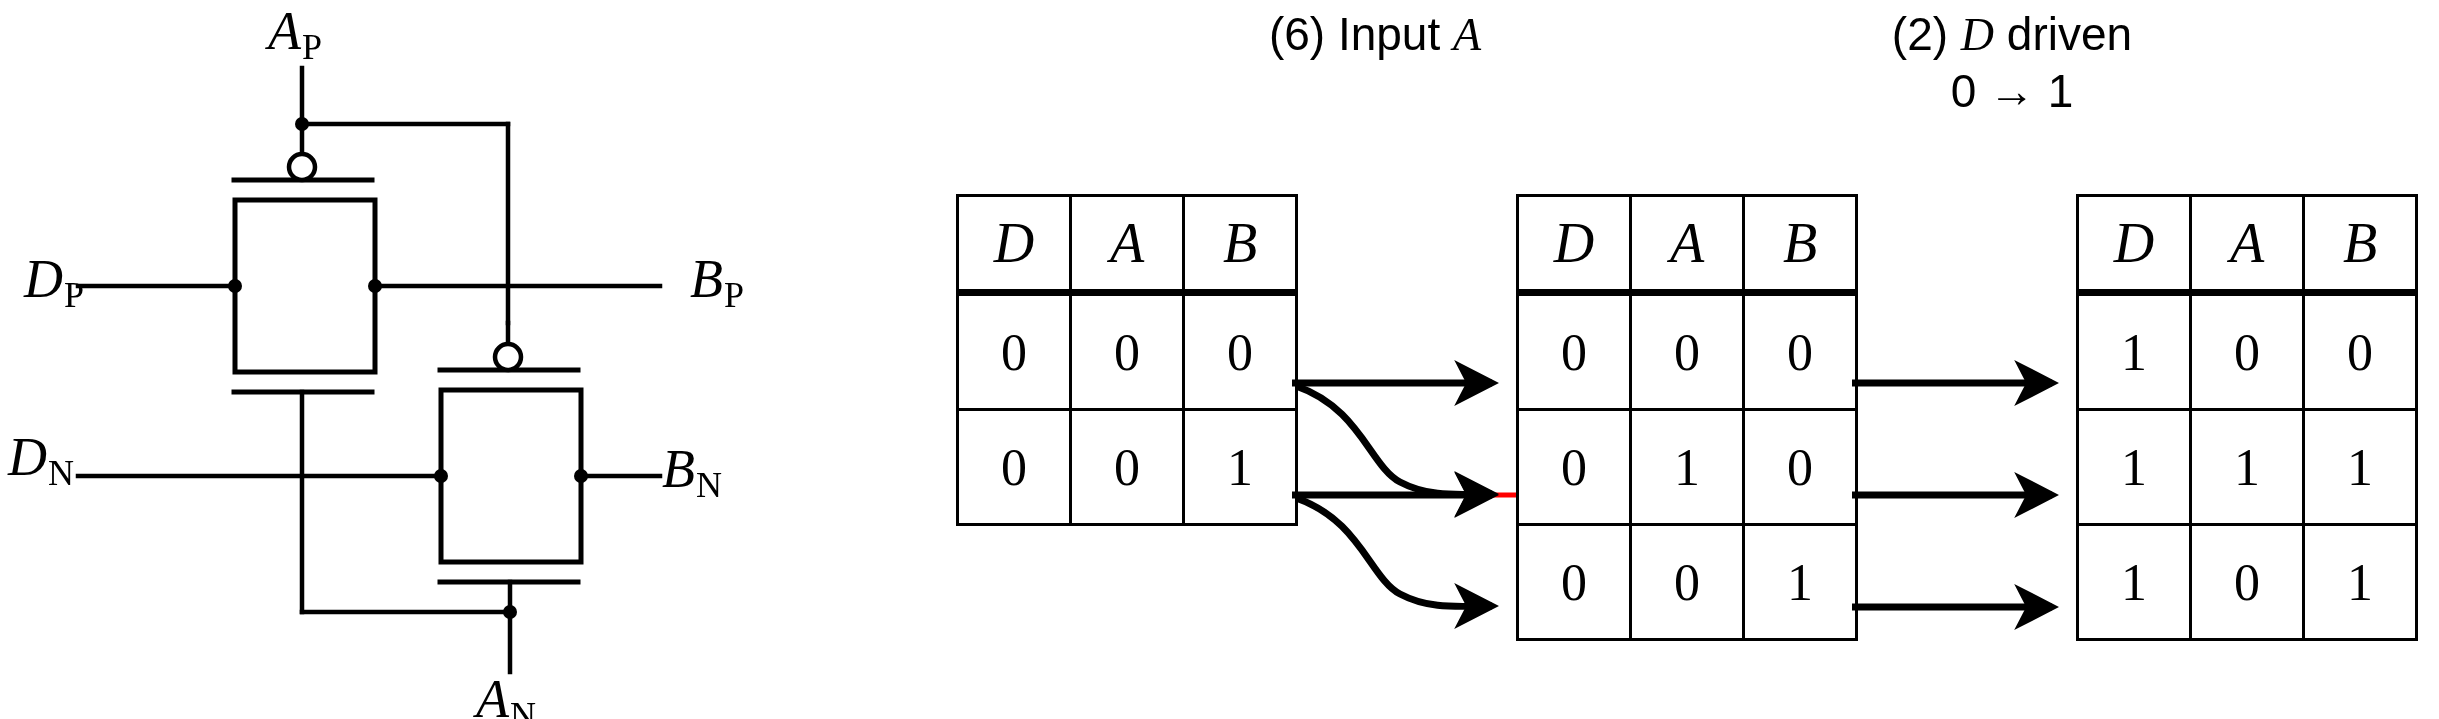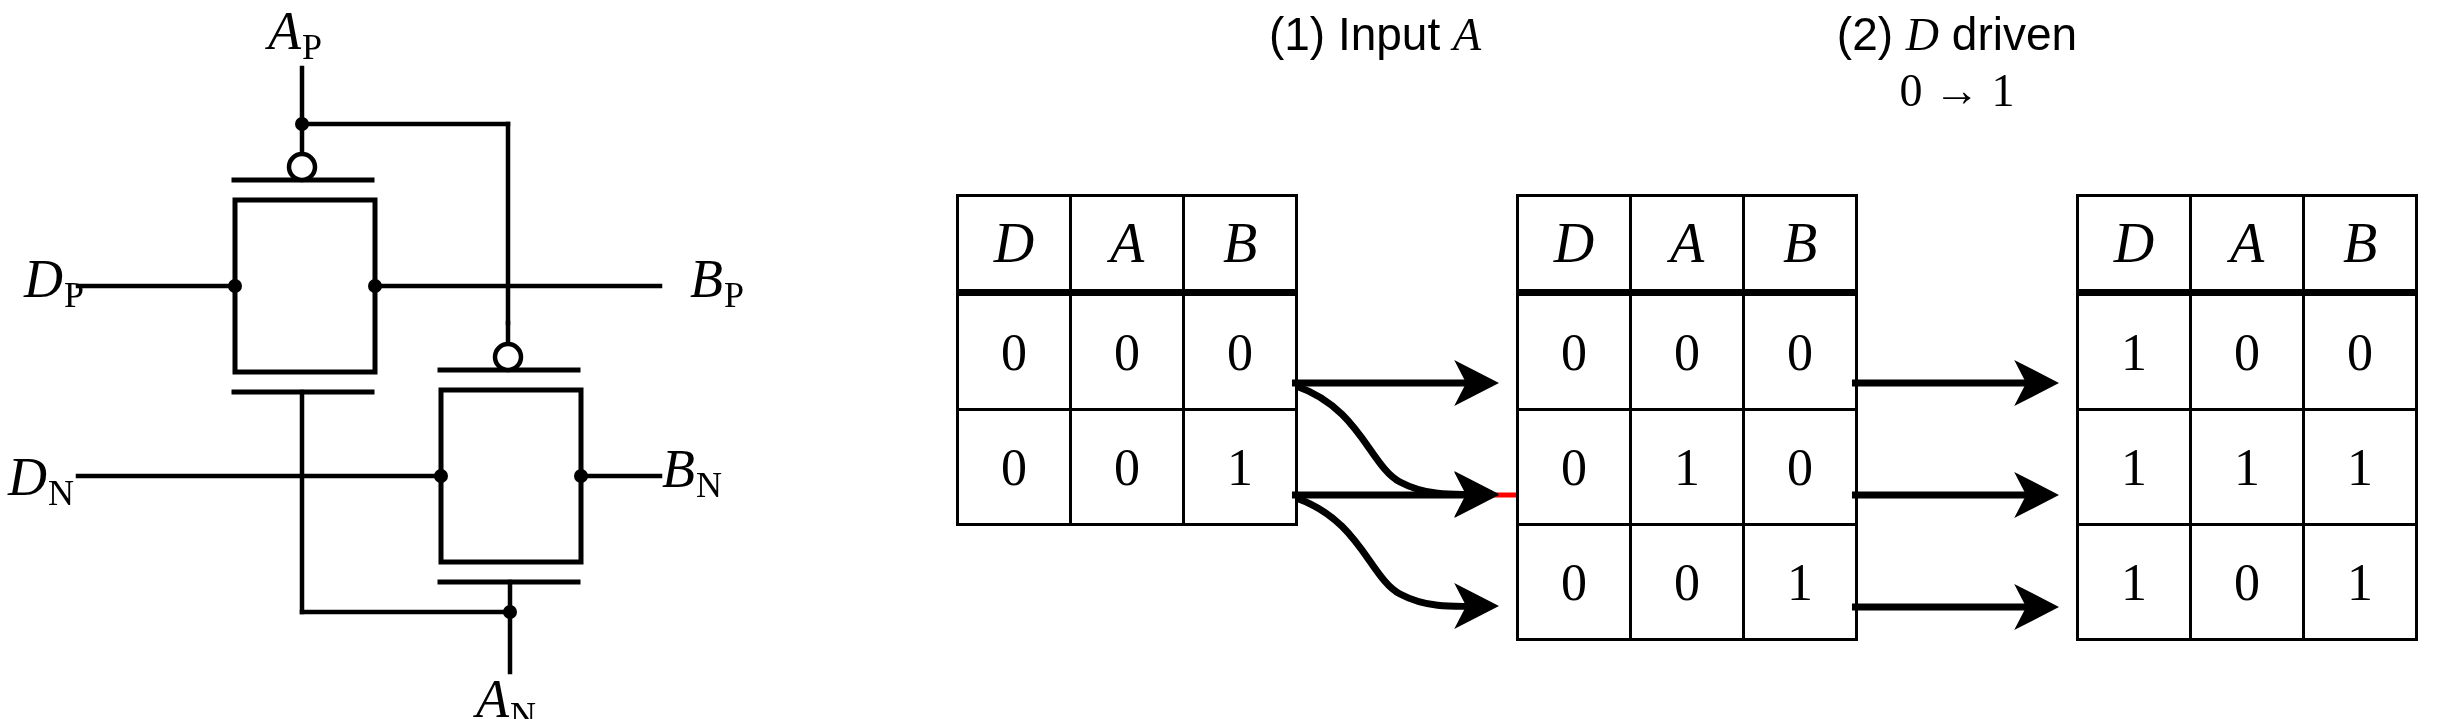--- a/index.html
+++ b/index.html
@@ -12,21 +12,21 @@
   #circuit{position:absolute;left:0;top:0;width:900px;height:719px;}
   .clabel{position:absolute;font-family:"Liberation Serif",serif;font-style:italic;
           font-size:54px;line-height:1;white-space:nowrap;}
   .clabel sub{font-style:normal;font-size:36px;vertical-align:baseline;
               position:relative;top:10px;left:1px;}
 
   
   .caption{position:absolute;text-align:center;font-size:46px;line-height:1.22;
            white-space:nowrap;}
   .caption .it{font-family:"Liberation Serif",serif;font-style:italic;}
-  .caption .ser{font-family:Liberation Serif, serif;font-style:normal;}
+  .caption .ser{font-family:Liberation Sans, sans-serif;font-style:normal;}
 
   
   .ttable{position:absolute;border-collapse:collapse;background:#fff;}
   .ttable td{font-family:"Liberation Serif",serif;text-align:center;vertical-align:middle;
              border:3px solid #000;padding:0;}
   .ttable td.hd{font-style:italic;font-size:56px;}
   .ttable td.cell{font-style:normal;font-size:52px;}
   .ttable tr.hdrow td{border-bottom:7px solid #000;}
   .ttable.t1 td{width:110px;}
   .ttable.t1 tr.hdrow td{height:92px;}
@@ -96,30 +96,30 @@
       <circle cx="235" cy="286" r="7" fill="#000"></circle>
       <circle cx="375" cy="286" r="7" fill="#000"></circle>
       <circle cx="441" cy="476" r="7" fill="#000"></circle>
       <circle cx="581" cy="476" r="7" fill="#000"></circle>
       <circle cx="510" cy="612" r="7" fill="#000"></circle>
     </svg>
 
     <div class="clabel" style="left:268px;top:4px;"><span>A</span><sub>P</sub></div>
     <div class="clabel" style="left:476px;top:672px;"><span>A</span><sub>N</sub></div>
     <div class="clabel" style="left:24px;top:252px;"><span>D</span><sub>P</sub></div>
-    <div class="clabel" style="left:8px;top:450px;"><span>D</span><sub>N</sub></div>
+    <div class="clabel" style="left:8px;top:430px;"><span>D</span><sub>N</sub></div>
     <div class="clabel" style="left:690px;top:252px;"><span>B</span><sub>P</sub></div>
     <div class="clabel" style="left:662px;top:442px;"><span>B</span><sub>N</sub></div>
   </div>
 
   <div class="caption" style="left:1190px;top:6px;width:370px;">
-    <div><span>(1) Input </span><span class="it">A</span></div>
+    <div><span>(6) Input </span><span class="it">A</span></div>
   </div>
 
-  <div class="caption" style="left:1747px;top:6px;width:420px;">
+  <div class="caption" style="left:1802px;top:6px;width:420px;">
     <div><span>(2) </span><span class="it">D</span><span> driven</span></div>
     <div class="ser">0 → 1</div>
   </div>
 
   <table class="ttable t1" style="left:956px;top:194px;">
     <tbody>
         <tr class="hdrow">
       <td class="hd">D</td>
       <td class="hd">A</td>
       <td class="hd">B</td>

